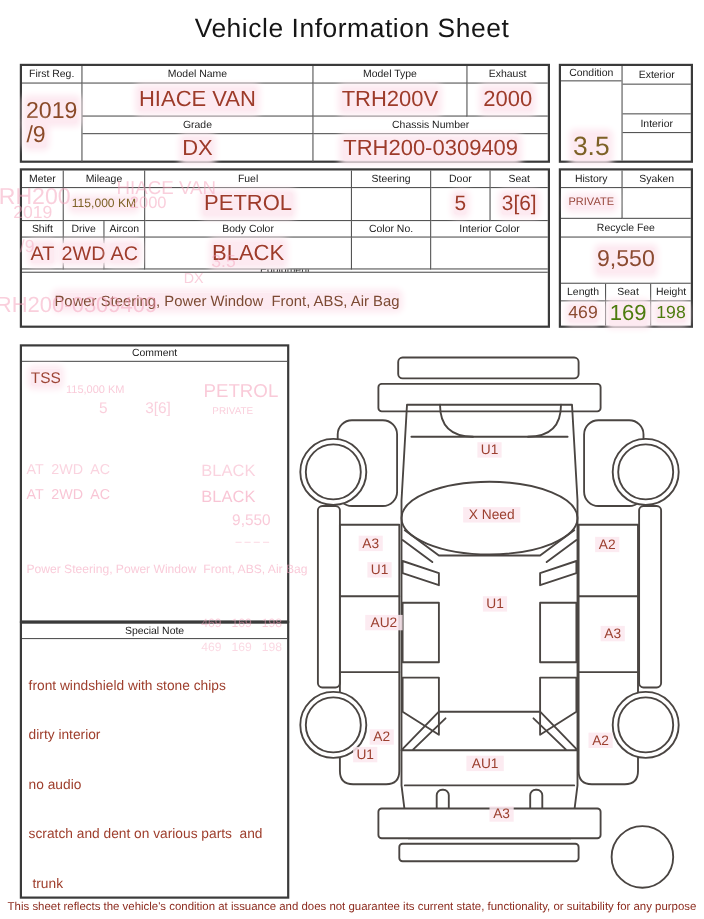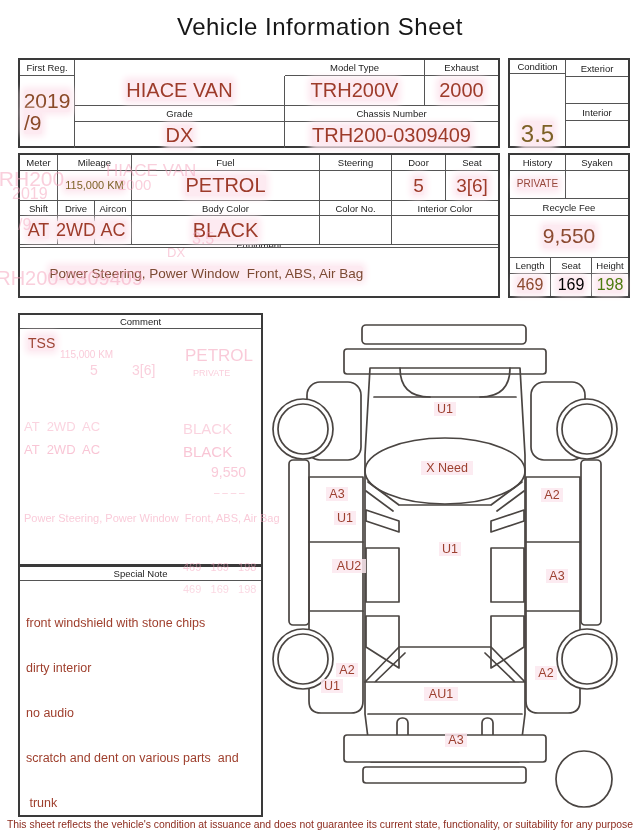--- a/index.html
+++ b/index.html
@@ -33,20 +33,21 @@
 <div id="content-layer">
 
   <div class="abs" style="left:0;top:13px;width:640px;text-align:center;font-size:24px;letter-spacing:.5px;color:#161616;font-weight:500;">Vehicle Information Sheet</div>
 
   <div class="abs tbl" style="left:18px;top:58px;width:482px;height:90px;display:grid;grid-template-columns:55px 210px 140px 73px;grid-template-rows:16px 30px 16px 26px;">
     <div class="hdr br bb" style="grid-row:1;grid-column:1;">First Reg.</div>
     <div class="val br" style="grid-row:2/5;grid-column:1;flex-direction:column;font-size:21px;color:#8a4a28;line-height:1.0;">
       <span class="hl">2019</span>
       <span class="hl" style="align-self:flex-start;margin-left:4px;">/9</span>
     </div>
+    <div class="hdr br bb" style="grid-row:1;grid-column:2;">Model Name</div>
     <div class="hdr br bb" style="grid-row:1;grid-column:3;">Model Type</div>
     <div class="hdr bb" style="grid-row:1;grid-column:4;">Exhaust</div>
     <div class="val br bb red" style="grid-row:2;grid-column:2;font-size:20px;"><span class="hl">HIACE VAN</span></div>
     <div class="val br bb red" style="grid-row:2;grid-column:3;font-size:20px;"><span class="hl">TRH200V</span></div>
     <div class="val bb red" style="grid-row:2;grid-column:4;font-size:20px;"><span class="hl">2000</span></div>
     <div class="hdr br bb" style="grid-row:3;grid-column:2;">Grade</div>
     <div class="hdr bb" style="grid-row:3;grid-column:3/5;">Chassis Number</div>
     <div class="val br red" style="grid-row:4;grid-column:2;font-size:20px;"><span class="hl">DX</span></div>
     <div class="val red" style="grid-row:4;grid-column:3/5;font-size:20px;"><span class="hl">TRH200-0309409</span></div>
   </div>
@@ -110,21 +111,21 @@
     </div>
     <div class="hdr bb" style="height:16px;">Recycle Fee</div>
     <div class="val bb red" style="height:41px;font-size:21px;color:#8b4a30;"><span class="hl">9,550</span></div>
     <div style="display:flex;height:16px;">
       <div class="hdr br bb" style="width:40px;">Length</div>
       <div class="hdr br bb" style="width:40px;">Seat</div>
       <div class="hdr bb" style="flex:1;">Height</div>
     </div>
     <div style="display:flex;flex:1;">
       <div class="val br" style="width:40px;font-size:16px;color:#8b4a30;"><span class="hl">469</span></div>
-      <div class="val br" style="width:40px;font-size:16px;color:#000000;"><span class="hl">169</span></div>
+      <div class="val br" style="width:40px;font-size:20px;color:#4d7c0f;"><span class="hl">169</span></div>
       <div class="val" style="flex:1;font-size:16px;color:#4d7c0f;"><span class="hl">198</span></div>
     </div>
   </div>
 
   <div class="abs notebox" style="left:18px;top:313px;width:245px;height:253px;">
     <div class="notehdr">Comment</div>
     <div style="padding:6px 8px;font-size:14px;color:#9d4535;">
       <span class="hl">TSS</span>
     </div>
   </div>

